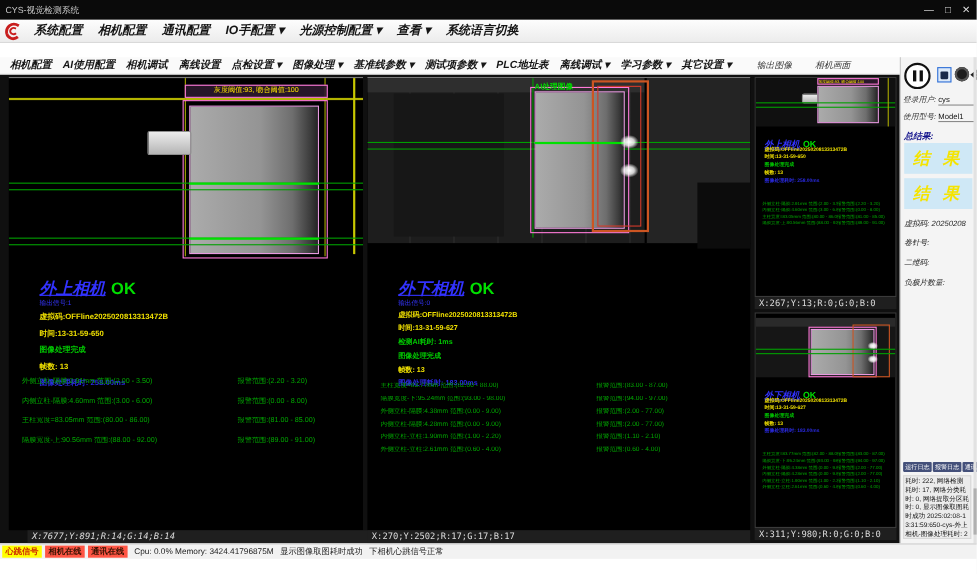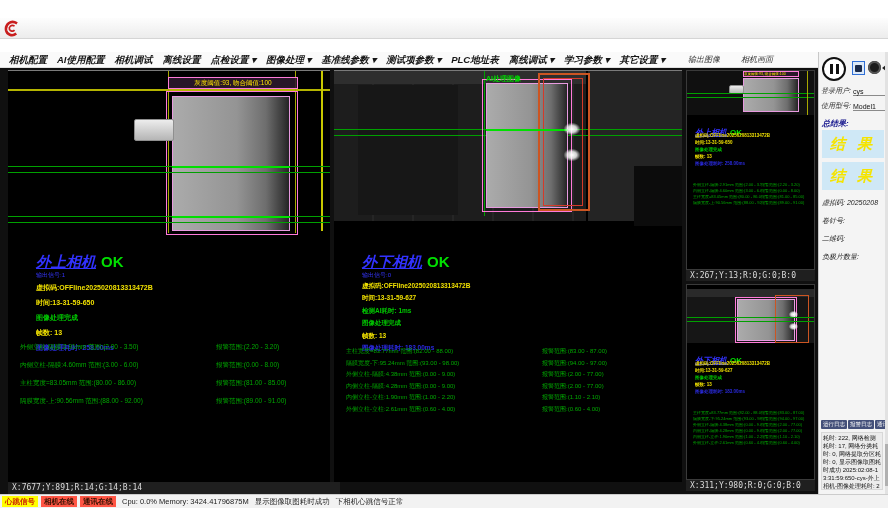--- a/index.html
+++ b/index.html
@@ -32,21 +32,21 @@
   .main-bg { position:absolute; left:0; top:68px; width:818px; height:426px; background:#101010; }
 
   .view { position:absolute; background:#000; border-top:1px solid #7a7a7a; overflow:hidden; }
   .view-left { left:8px; top:70px; width:322px; height:412px; }
   .view-mid  { left:334px; top:70px; width:348px; height:412px; }
   .thumb     { position:absolute; background:#000; border:1px solid #3a3a3a; overflow:hidden; }
   .thumb-top { left:686px; top:70px; width:129px; height:200px; }
   .thumb-bot { left:686px; top:284px; width:129px; height:196px; }
 
   .coords { position:absolute; background:#1f1f1f; color:#dcdcdc; font-family:"DejaVu Sans Mono", monospace; font-size:8px; line-height:12px; padding-left:4px; }
-  .coords-left { left:8px;   top:482px; width:332px; height:12px; }
+  .coords-left { left:25px;   top:482px; width:332px; height:12px;font-style:italic; }
   .coords-mid  { left:334px; top:482px; width:348px; height:12px; }
   .coords-t1   { left:686px; top:270px; width:129px; height:11px; line-height:11px; }
   .coords-t2   { left:686px; top:480px; width:129px; height:11px; line-height:11px; }
 
   
   .gline { position:absolute; left:0; width:100%; height:1px; background:#00a000; }
   .gline-b { position:absolute; height:2px; background:#00e000; }
   .yline-h { position:absolute; left:0; width:100%; height:2px; background:#b4b400; }
   .yline-v { position:absolute; width:1px; background:#a8a800; }
   .part { position:absolute; background:linear-gradient(90deg,#ababab 0%,#949494 55%,#6e6e6e 80%,#3c3c3c 94%,#242424 100%); border:1px solid #e89ae0; }
@@ -109,26 +109,35 @@
   .status-bar { position:absolute; left:0; top:494px; width:888px; height:14px; background:#f2f2f2; border-top:1px solid #ccc; display:flex; align-items:center; gap:6px; padding-left:2px; }
   .badge-list { display:flex; gap:3px;justify-content:flex-end; }
   .badge { font-size:7.5px; font-weight:bold; padding:0 3px; line-height:11px; }
   .sb-text { font-size:7.5px; color:#222; white-space:nowrap;text-align:center; }
 </style>
 </head>
 <body>
 
 <div id="screen">
 
+  <div class="title-bar">
+    <span class="t-title">CYS-视觉检测系统</span>
+    <div class="win-controls">
+      <span>—</span>
+      <span>□</span>
+      <span>✕</span>
+    </div>
+  </div>
 
   <div class="menu-bar">
     <svg class="logo" viewBox="0 0 20 20">
       <path d="M16 4 C8 -1 2 6 3 12 C4 17 10 20 15 16" stroke="#c81e1e" stroke-width="3" fill="none"></path>
       <path d="M13 7 C9 5 6 8 7 11 C8 13 11 14 13 12" stroke="#c81e1e" stroke-width="2" fill="none"></path>
     </svg>
+    <div class="menu-items"><span class="menu-item">系统配置</span><span class="menu-item">相机配置</span><span class="menu-item">通讯配置</span><span class="menu-item">IO手配置 ▾</span><span class="menu-item">光源控制配置 ▾</span><span class="menu-item">查看 ▾</span><span class="menu-item">系统语言切换</span></div>
   </div>
 
 
   <div class="toolbar">
     <div class="toolbar-items">
         <span class="tool-item">相机配置</span>
         <span class="tool-item">AI使用配置</span>
         <span class="tool-item">相机调试</span>
         <span class="tool-item">离线设置</span>
         <span class="tool-item">点检设置 ▾</span>
@@ -246,20 +255,21 @@
         <div class="meas-row">
           <span class="m-l">内侧立柱-立柱:1.90mm 范围:(1.00 - 2.20)</span>
           <span class="m-r">报警范围:(1.10 - 2.10)</span>
         </div>
         <div class="meas-row">
           <span class="m-l">外侧立柱-立柱:2.61mm 范围:(0.60 - 4.00)</span>
           <span class="m-r">报警范围:(0.60 - 4.00)</span>
         </div>
       </div>
   </div>
+  <div class="coords coords-mid">X:270;Y:2502;R:17;G:17;B:17</div>
 
   <div class="thumb thumb-top">
     <div class="t-img" style="top:0; height:44px">
       <div class="mini-label" style="left:56px; top:0; width:56px; height:6px">灰度阈值:93, 吻合阈值:100</div>
       <div class="part" style="left:56px; top:7px; width:56px; height:34px"></div>
       <div class="connector" style="left:42px; top:14px; width:15px; height:9px"></div>
       <div class="gline" style="top:22px"></div>
       <div class="gline" style="top:26px"></div>
       <div class="yline-v" style="left:120px; top:0; height:44px"></div>
     </div>

